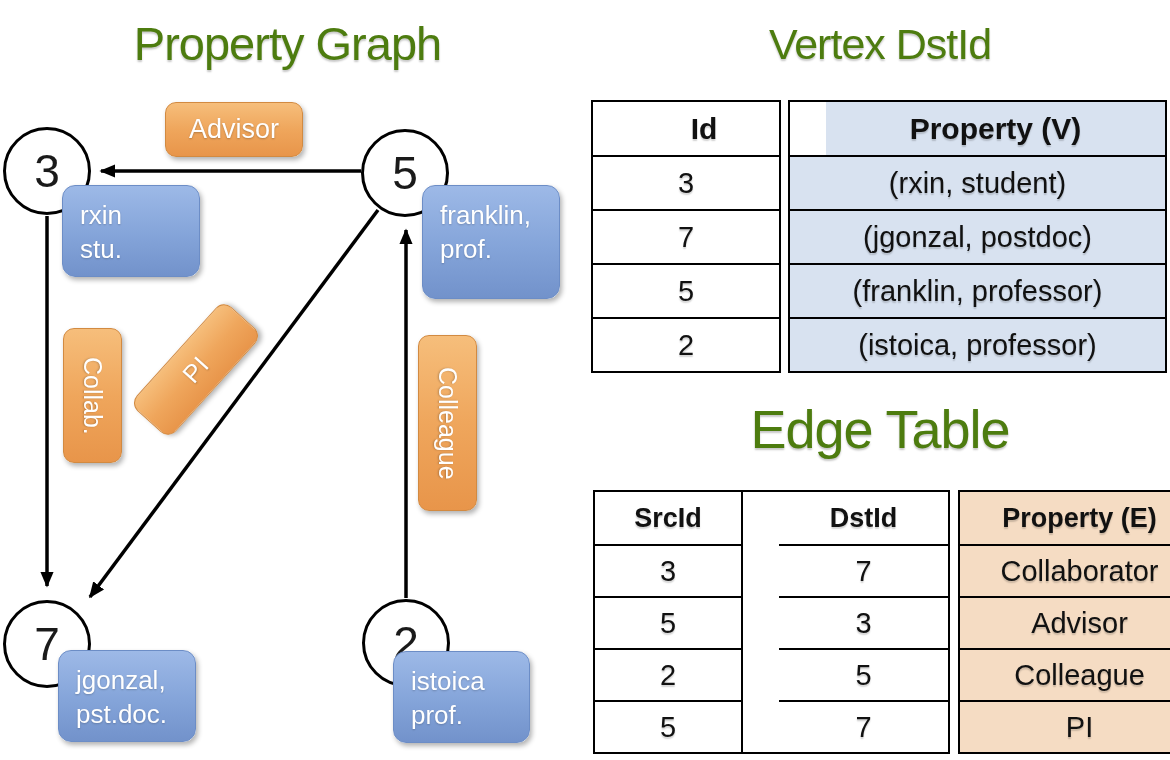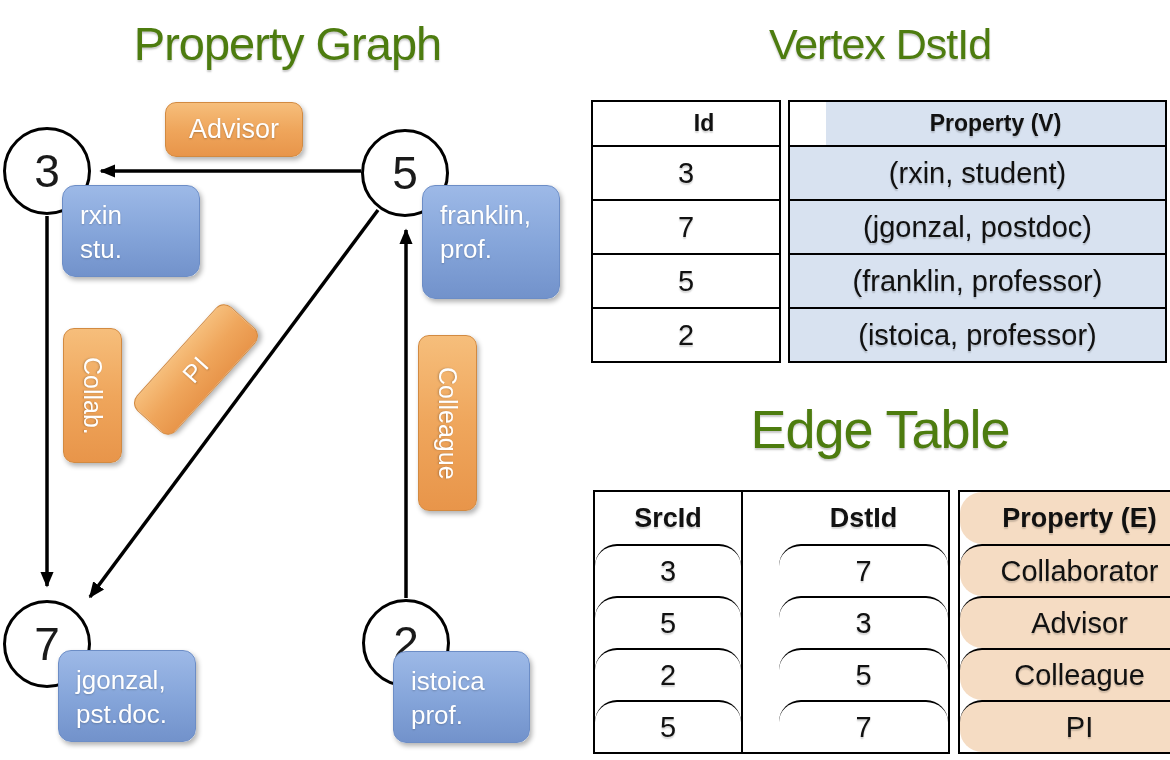--- a/index.html
+++ b/index.html
@@ -57,26 +57,26 @@
   #edge-table{left:593px;top:490px;gap:8px;}
   .tbl-box{border:2px solid #000;display:flex;background:#fff;}
   .tbl-col{display:flex;flex-direction:column;}
   .tbl-col + .tbl-col{border-left:2px solid #000;}
   .cell{display:flex;align-items:center;justify-content:center;
         text-shadow:0 1.5px 1.5px rgba(0,0,0,0.18);}
   .cell + .cell{border-top:2px solid #000;}
   .hdr{font-weight:bold;}
   
   #vertex-table .cell{height:52px;font-size:29px;}
-  #vertex-table .hdr{height:43px;font-size:23px;margin-left:36px;}
+  #vertex-table .hdr{height:53px;font-size:30px;margin-left:36px;}
   #vt-id-col{width:186px;}
   #vt-prop-col{width:375px;}
   #vertex-table .prop-box .tbl-col .cell{background:#D8E2F0;}
   
-  #edge-table .cell{height:50px;font-size:29px;border-radius:22px;}
+  #edge-table .cell{height:50px;font-size:29px;}
   #edge-table .hdr{height:52px;font-size:27px;}
   #et-src-col{width:146px;}
   #et-dst-col{width:169px;padding-left:36px;}
   #et-prop-col{width:239px;}
   #edge-table .prop-box .tbl-col .cell{background:#F5DCC3;}
 </style>
 </head>
 <body>
 
 <div id="graph-panel">

